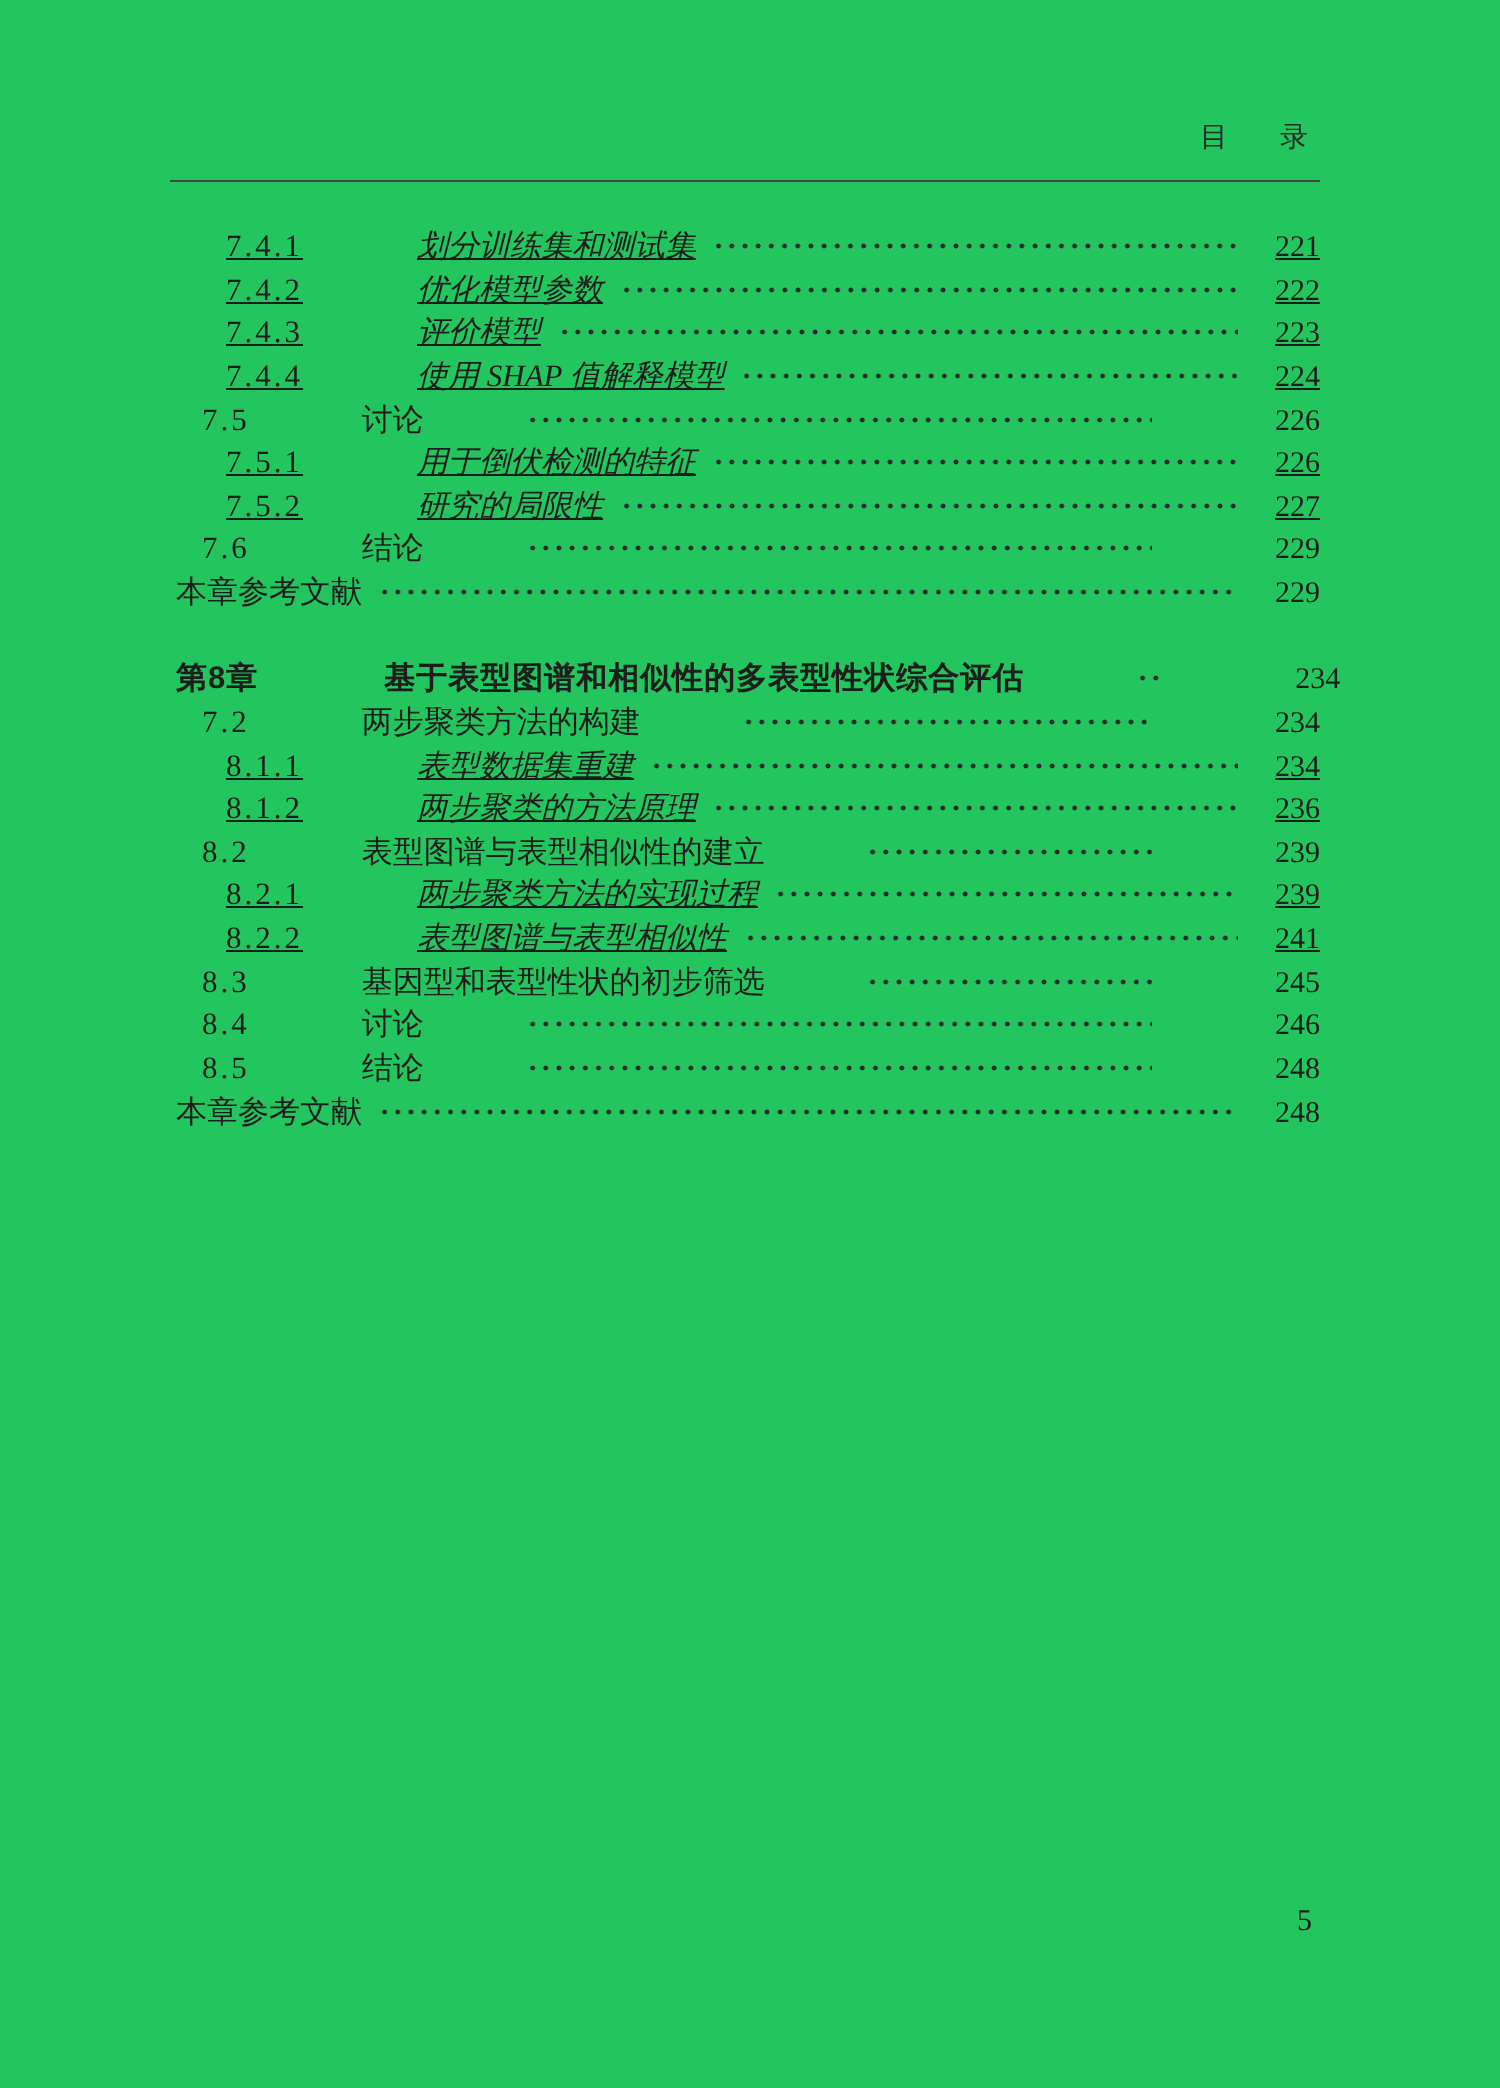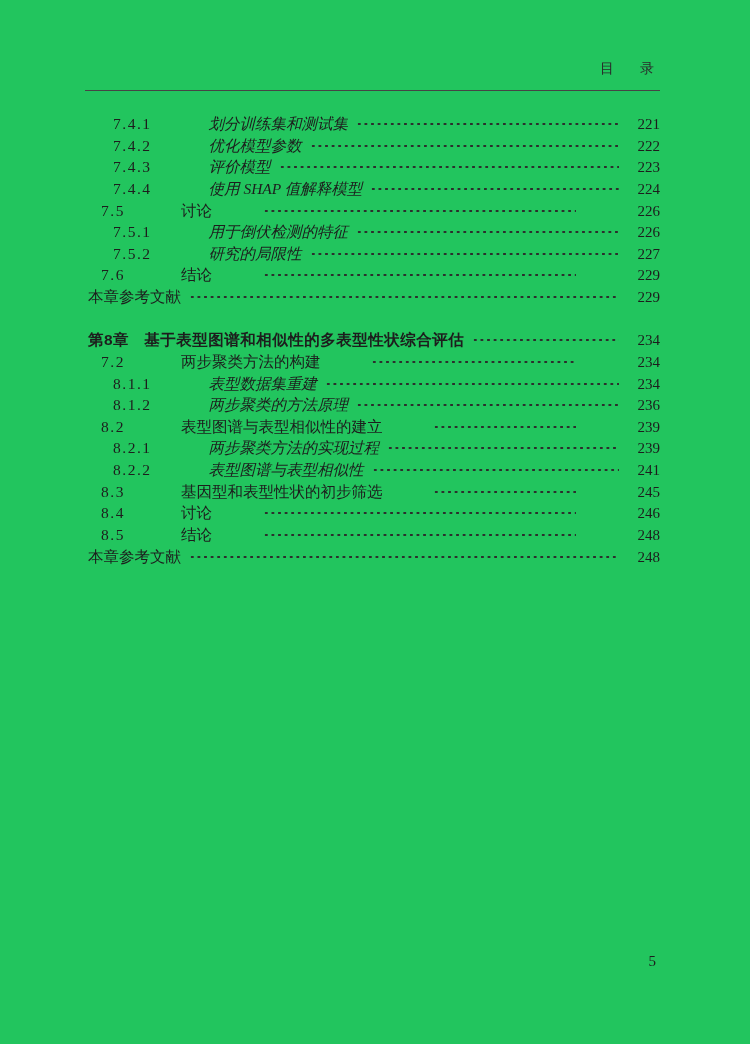--- a/index.html
+++ b/index.html
@@ -31,23 +31,23 @@
     width:572px;
     font-size:15.5px;
   }
   .row{
     display:flex;
     align-items:baseline;
     height:21.65px;
     line-height:21.65px;
     white-space:nowrap;
   }
-  .row.gap{margin-top:21.5px;}
+  .row.gap{margin-top:21.5px;gap:48px;}
   .lvl1{padding-left:13px;gap:43px;}
-  .lvl2{padding-left:25px;}
+  .lvl2{padding-left:25px;text-decoration:underline;}
   .num{
     letter-spacing:1.5px;
     margin-right:13px;
     flex:0 0 auto;
   }
   .num:empty{display:none;}
   .title{flex:0 0 auto;}
   .lvl2 .title{font-style:italic;margin-left:44px;}
   .chapter .num,.chapter .title{
     font-family:"Liberation Sans", sans-serif;

